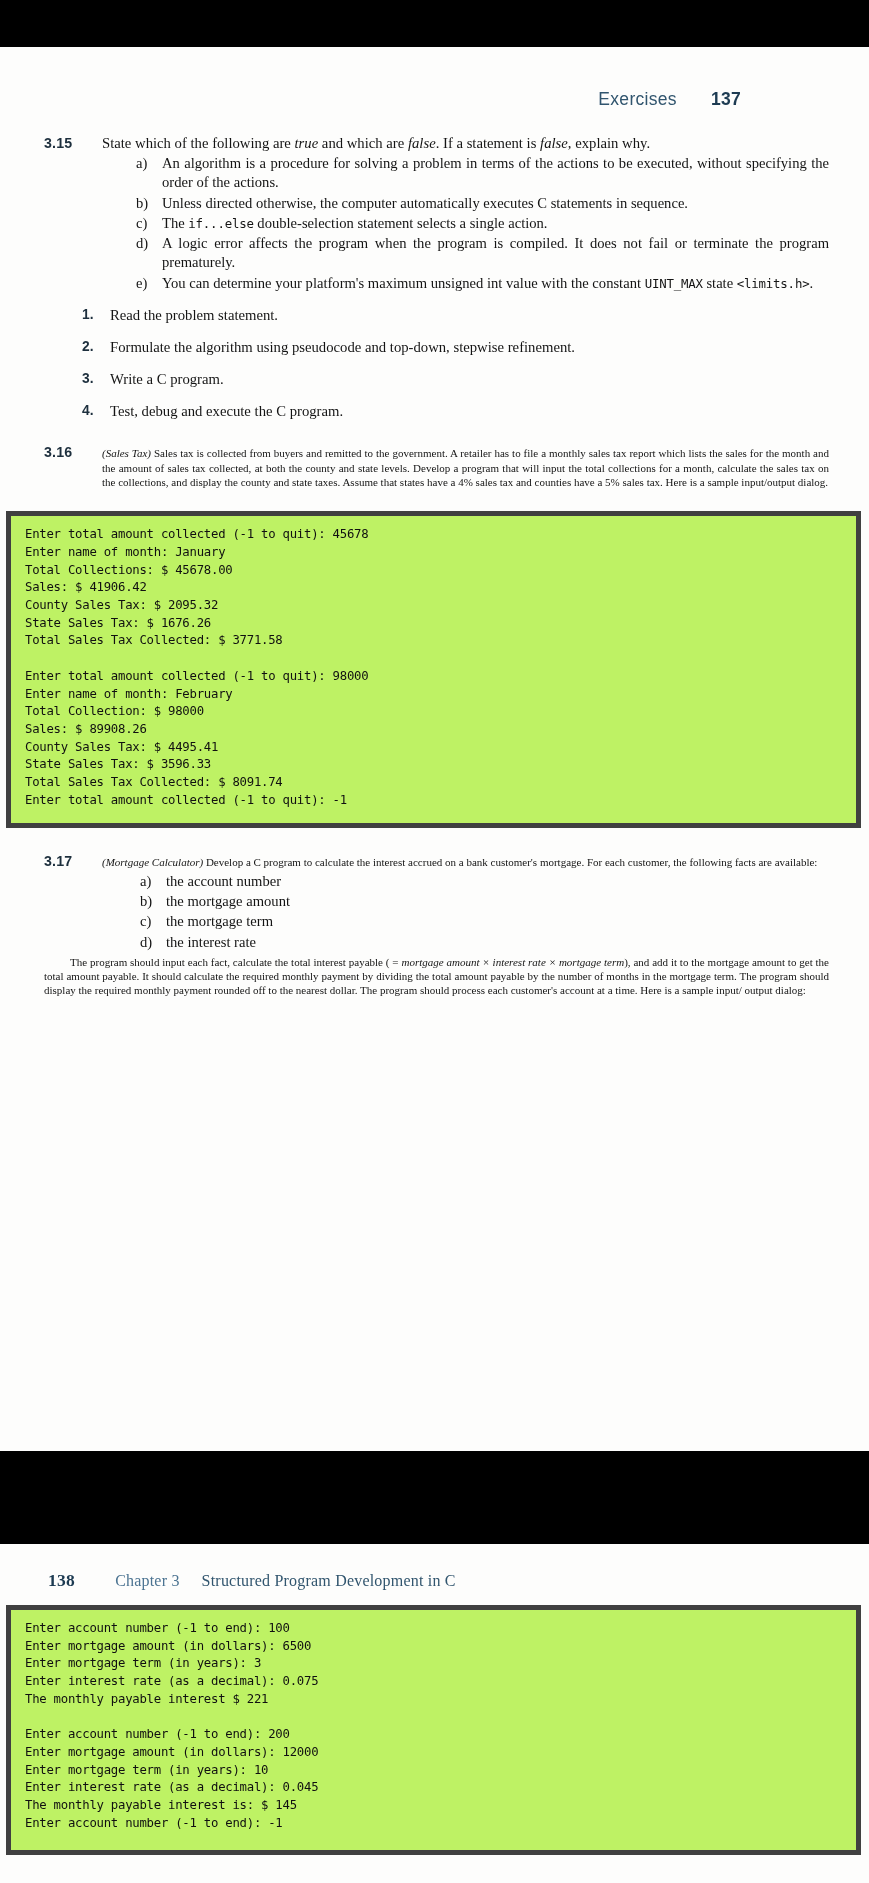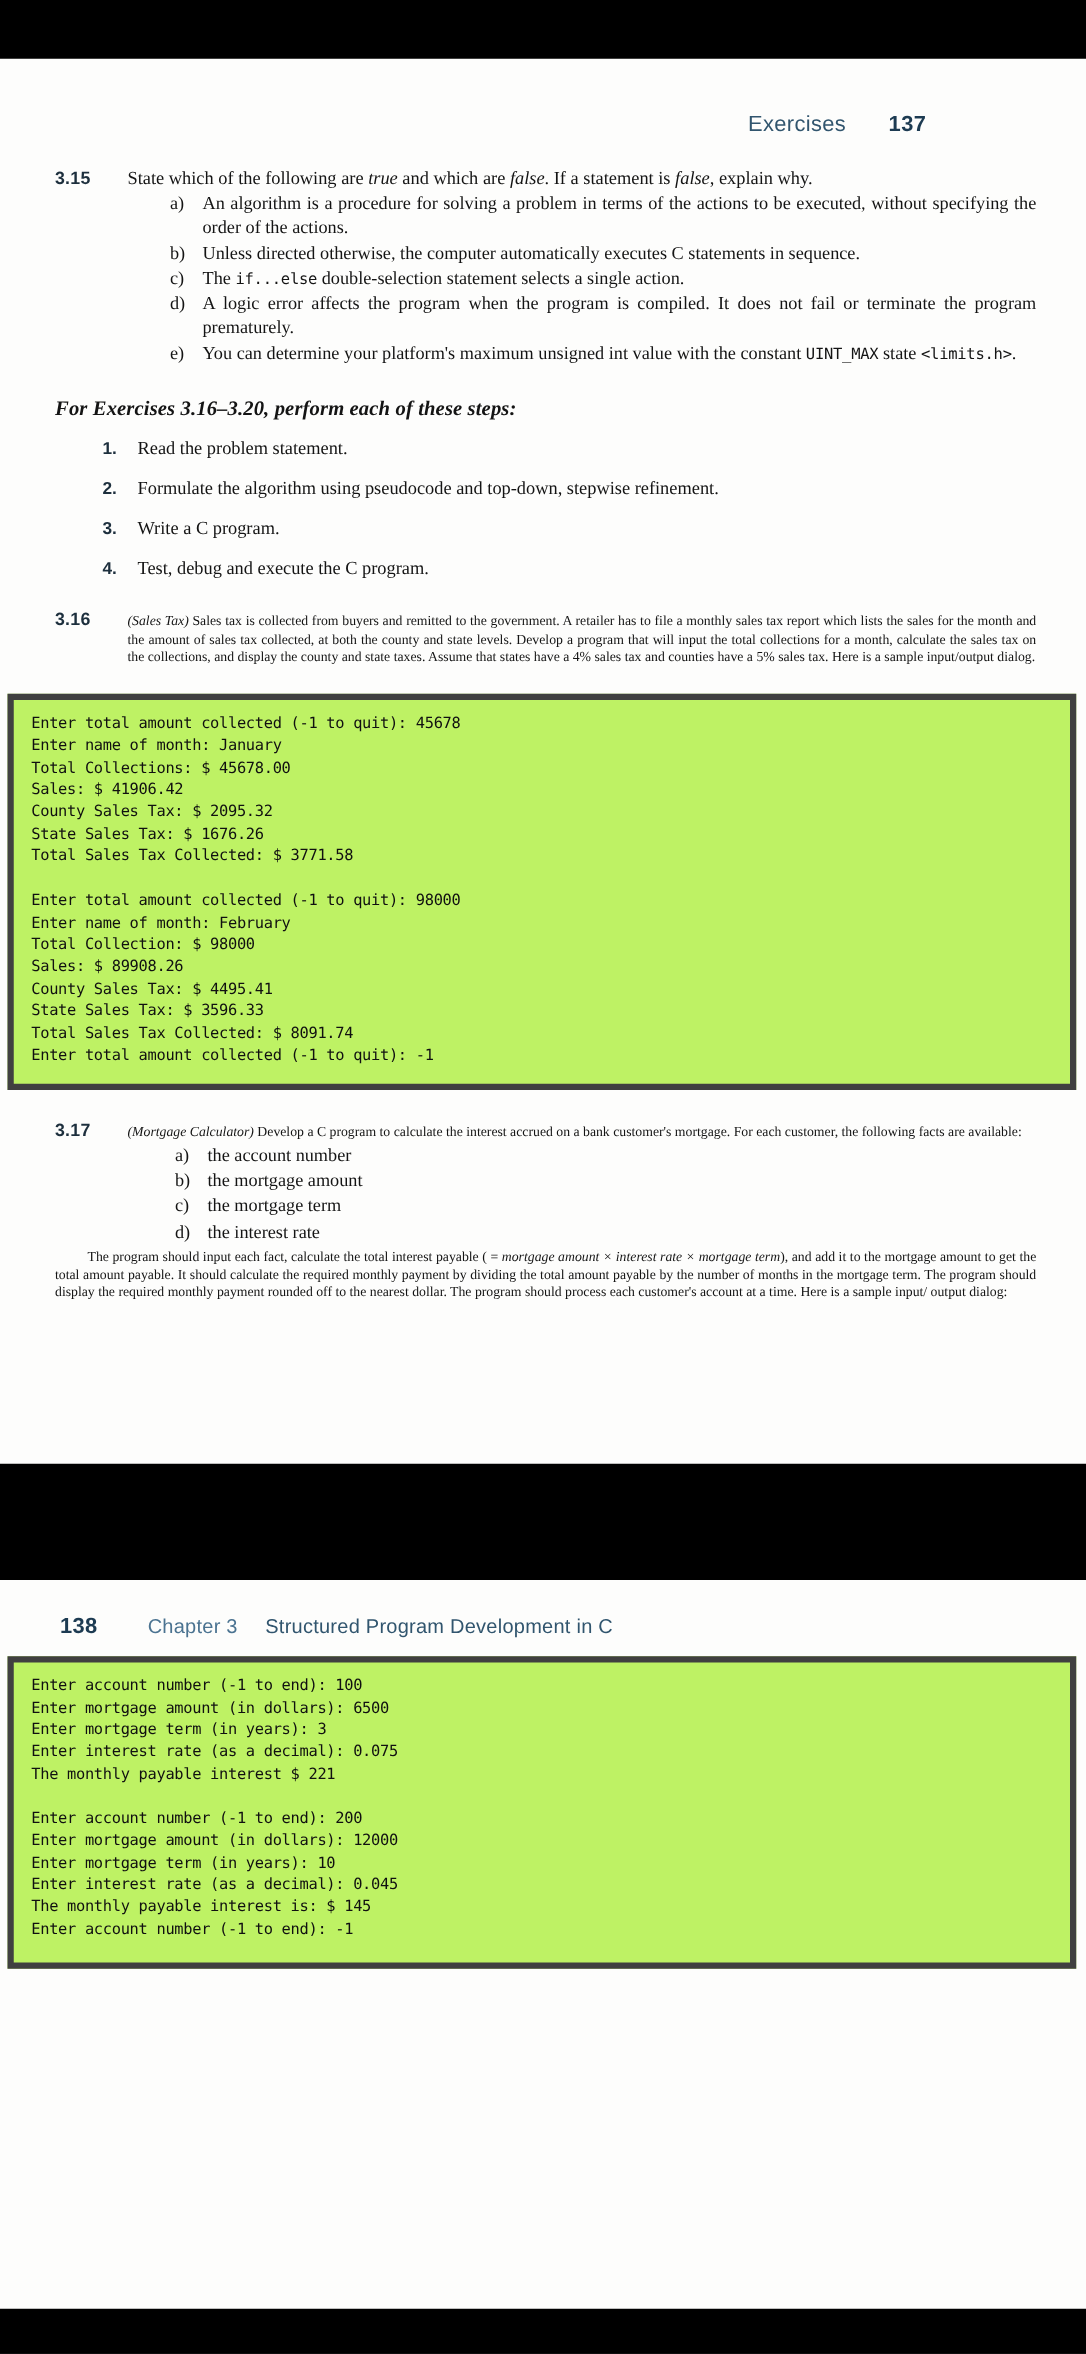--- a/index.html
+++ b/index.html
@@ -18,21 +18,21 @@
   .band{
     background:#000000;
     width:100%;
   }
   .band-top{height:47px;}
   .page{
     background:#fdfdfc;
     padding:0;
     position:relative;
   }
-  .page-a{height:1124px;}
+  .page-a{height:1404px;}
   .band-mid{height:93px;}
   .page-b{height:583px;}
 
   
   .runhead{
     display:flex;
     justify-content:flex-end;
     align-items:baseline;
     padding:42px 128px 0 0;
     font-family:"Liberation Sans", sans-serif;
@@ -47,21 +47,21 @@
     font-size:17.5px;
     font-weight:bold;
     margin-left:34px;
     letter-spacing:.3px;
   }
   .runhead-left{
     display:flex;
     justify-content:flex-start;
     align-items:baseline;
     padding:26px 0 0 48px;
-    font-family:Liberation Sans, sans-serif;
+    font-family:Liberation Serif, serif;
   }
   .runhead-left .rh-num{
     color:#1d3b52;
     font-size:17.5px;
     font-weight:bold;
     margin:0 40px 0 0;
     letter-spacing:.3px;
   }
   .runhead-left .rh-chap{
     color:#4b7391;
@@ -211,21 +211,20 @@
               <span class="tx">A logic error affects the program when the program is compiled. It does not fail or terminate the program prematurely.</span>
             </li>
             <li>
               <span class="mk">e)</span>
               <span class="tx"><span>You can determine your platform's maximum unsigned int value with the constant </span><span class="mono">UINT_MAX</span><span> state </span><span class="mono">&lt;limits.h&gt;</span><span>.</span></span>
             </li>
           </ol>
         </div>
       </div>
 
-      <div class="steps-head">For Exercises 3.16–3.20, perform each of these steps:</div>
       <ol class="steps">
         <li>
           <span class="mk">1.</span>
           <span>Read the problem statement.</span>
         </li>
         <li>
           <span class="mk">2.</span>
           <span>Formulate the algorithm using pseudocode and top-down, stepwise refinement.</span>
         </li>
         <li>

